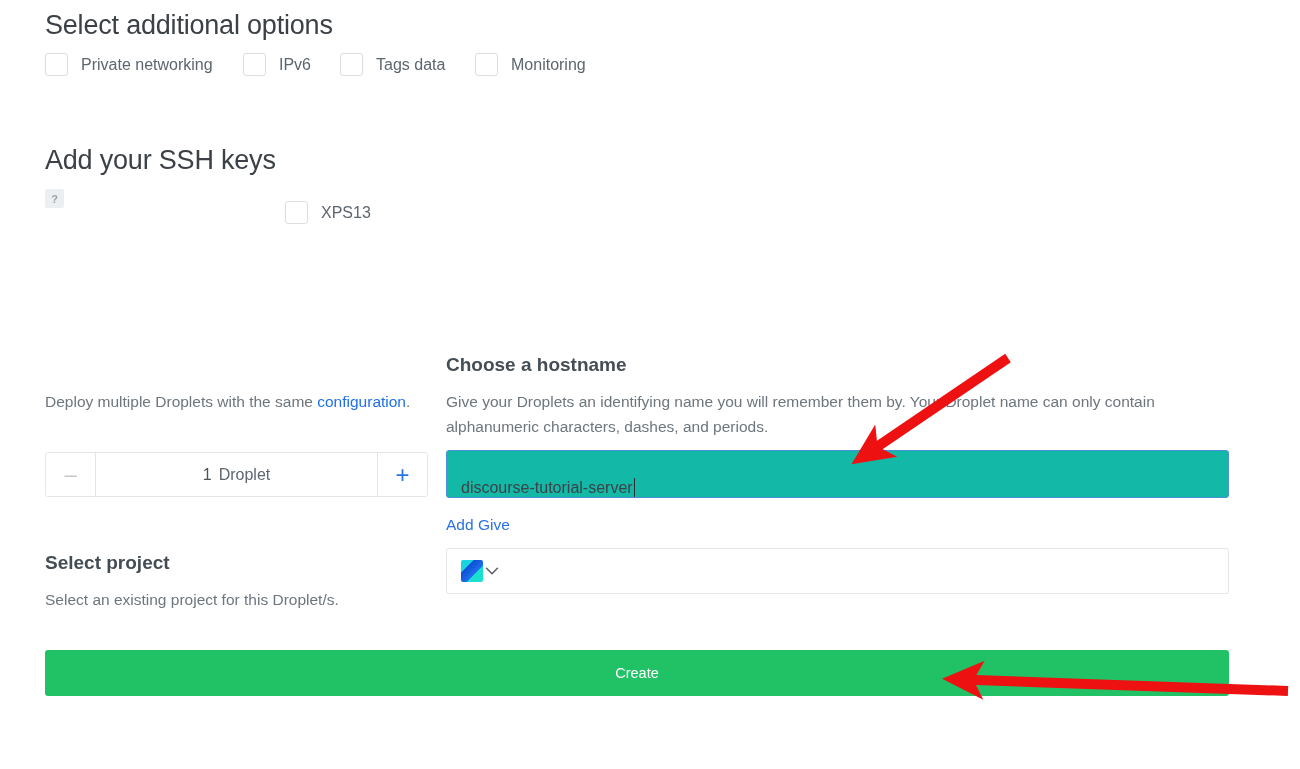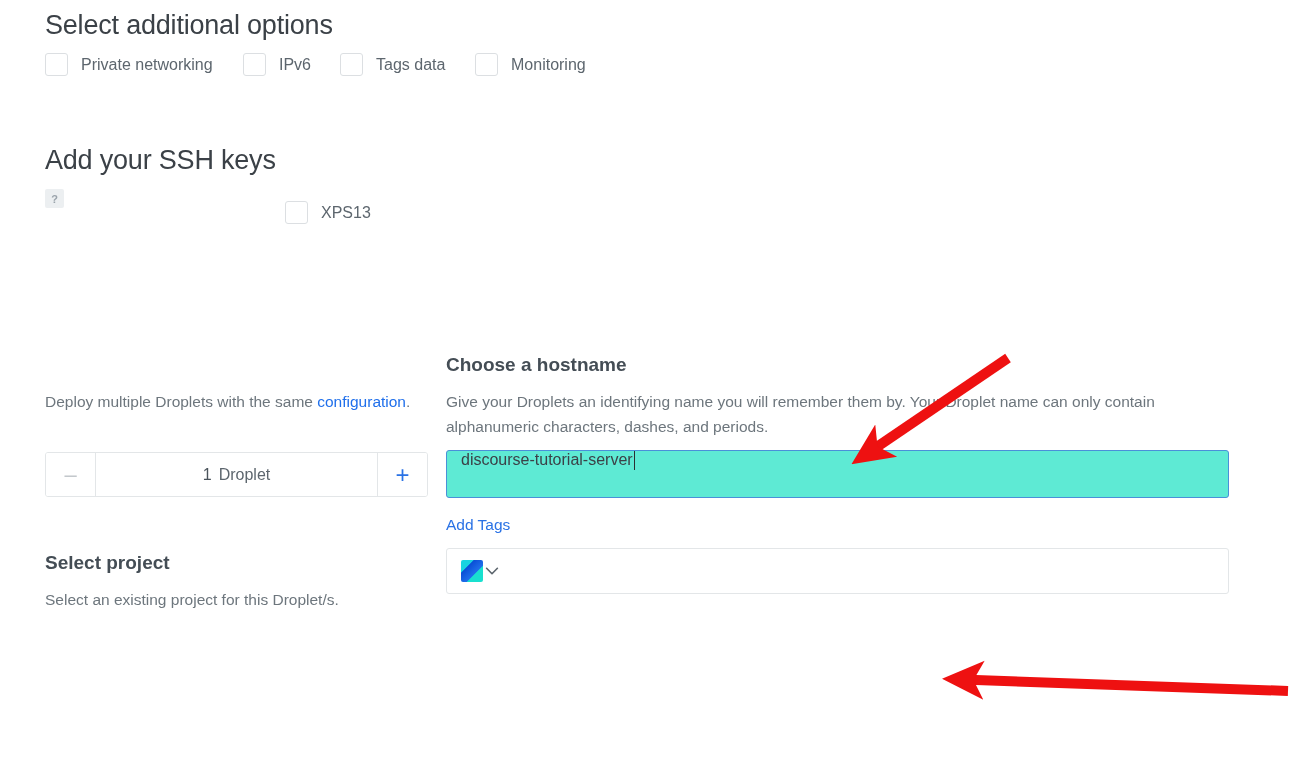--- a/index.html
+++ b/index.html
@@ -116,23 +116,23 @@
   }
   .step-num { color: #4a535b; }
 
   
   .hostname-input {
     position: absolute;
     left: 446px; top: 450px;
     width: 783px; height: 48px;
     border: 1px solid #4a90d9;
     border-radius: 3px;
-    background: #5eead4;
-    display: flex;
-    align-items: flex-start;
+    background: #14b8a6;
+    display: flex;
+    align-items: flex-end;
     padding: 0 14px;
   }
   .hostname-text {
     font-size: 16px;
     color: #3b4147;
     white-space: nowrap;
   }
   .caret {
     display: inline-block;
     width: 1px; height: 19px;
@@ -265,29 +265,30 @@
 
   <div class="col-head" style="left:446px; top:354px;">Choose a hostname</div>
 
   <div class="col-body" style="left:446px; top:389px; width:730px;">Give your Droplets an identifying name you will remember them by. Your Droplet name can only contain alphanumeric characters, dashes, and periods.</div>
 
   <div class="hostname-input">
     <span class="hostname-text">discourse-tutorial-server</span>
       <span class="caret"></span>
   </div>
 
-  <a class="add-tags" href="#">Add Tags</a>
+  <a class="add-tags" href="#">Add Give</a>
 
   <div class="project-select">
     <span class="project-icon"></span>
     <svg class="chevron" viewBox="0 0 20 20">
       <path d="M4 7 L10 13 L16 7" fill="none" stroke="#5c656d" stroke-width="1.8" stroke-linecap="round" stroke-linejoin="round"></path>
     </svg>
   </div>
 
+  <button class="create-btn">Create</button>
 
   <svg class="arrows" viewBox="0 0 1300 769">
     <defs>
       <marker id="ah" markerWidth="4.2" markerHeight="4.2" refX="2.2" refY="2.1" orient="auto" markerUnits="strokeWidth">
         <path d="M0,0.15 L4.2,2.1 L0,4.05 L1.05,2.1 Z" fill="#ee1111"></path>
       </marker>
     </defs>
     <line x1="1008" y1="358" x2="868" y2="453" stroke="#ee1111" stroke-width="10" marker-end="url(#ah)"></line>
     <line x1="1288" y1="691" x2="962" y2="679.5" stroke="#ee1111" stroke-width="10" marker-end="url(#ah)"></line>
   </svg>

